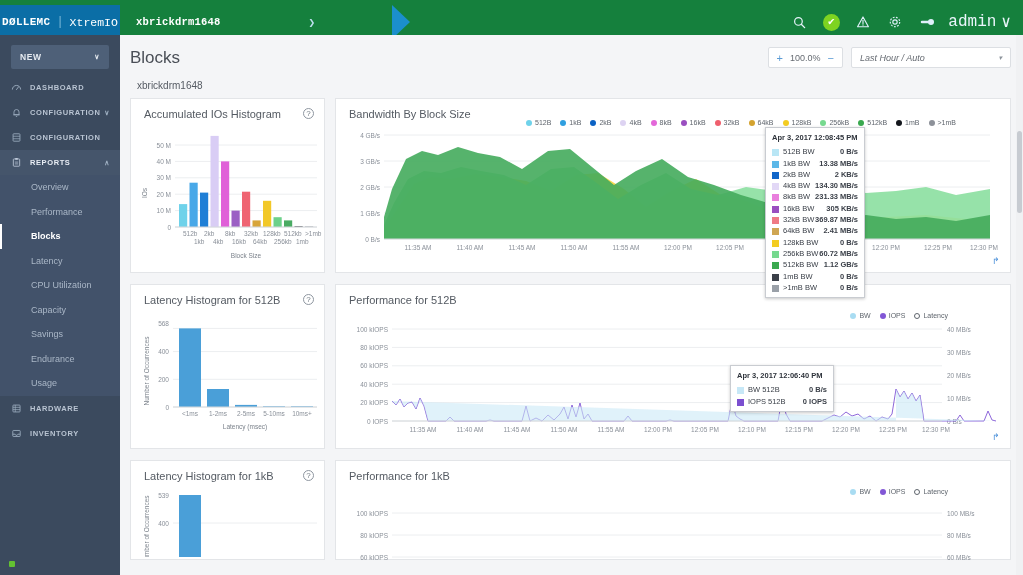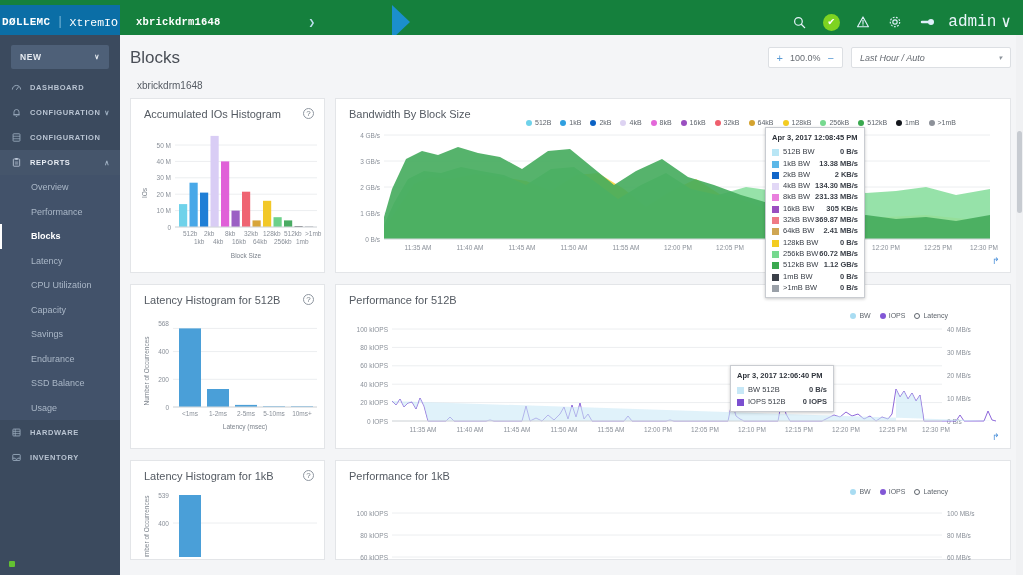--- a/index.html
+++ b/index.html
@@ -285,23 +285,20 @@
           <span>CPU Utilization</span>
         </div>
       <div class="sub-item">
           <span>Capacity</span>
         </div>
       <div class="sub-item">
           <span>Savings</span>
         </div>
       <div class="sub-item">
           <span>Endurance</span>
-        </div>
-      <div class="sub-item">
-          <span>SSD Balance</span>
         </div>
       <div class="sub-item">
           <span>Usage</span>
         </div>
     </div>
 
     <div class="nav-item">
       <span class="ic">
         <svg width="11" height="11" viewBox="0 0 16 16">
             <rect x="2.8" y="3" width="10.4" height="10" rx="1" fill="none" stroke="#9fb0c2" stroke-width="1.2"></rect>

